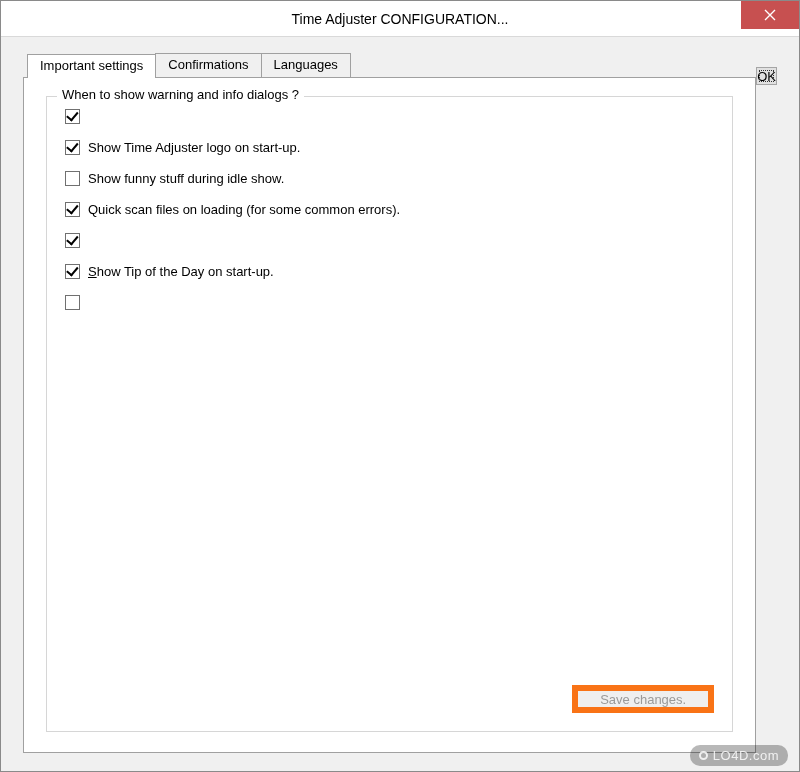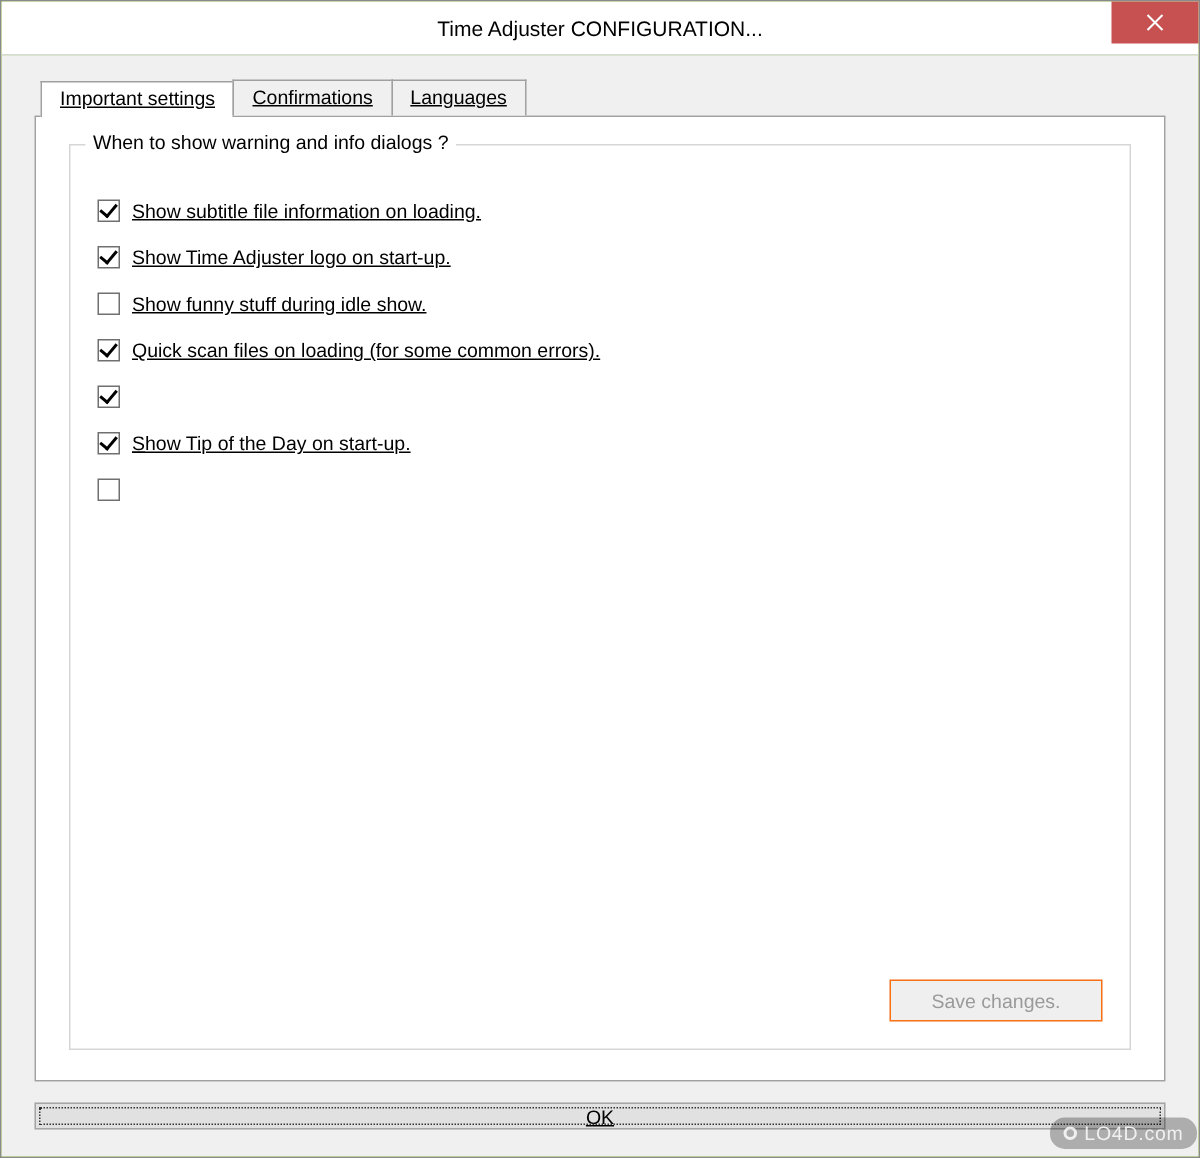--- a/index.html
+++ b/index.html
@@ -10,21 +10,21 @@
       font-family: "Segoe UI", Tahoma, sans-serif;
       font-size: 13px;
       width: 800px;
       height: 772px;
       overflow: hidden;
       position: relative;
     }
     .window {
       width: 800px;
       height: 772px;
-      background: #84cc16;
+      background: #22c55e;
       border: 1px solid #8a8a8a;
       display: flex;
       flex-direction: column;
     }
     .titlebar {
       height: 36px;
       background: #fff;
       border-bottom: 1px solid #d9d9d9;
       display: flex;
       align-items: center;
@@ -51,22 +51,21 @@
     }
     .close-btn svg {
       width: 12px;
       height: 12px;
     }
     .client {
       flex: 1;
       background: #f0f0f0;
       padding: 16px 22px 18px 22px;
       display: flex;
-      flex-direction: column;
-      text-decoration: underline;
+      flex-direction: row;
     }
     .tabs-wrap {
       flex: 1;
       display: flex;
       flex-direction: column;
     }
     .tab-row {
       display: flex;
       margin-left: 4px;
       position: relative;
@@ -91,21 +90,21 @@
     .tab-panel {
       background: #fff;
       border: 1px solid #a0a0a0;
       flex: 1;
       padding: 18px 22px 20px 22px;
       position: relative;
     }
     .groupbox {
       border: 1px solid #d6d6d6;
       position: relative;
-      padding: 36px 18px 56px 18px;
+      padding: 12px 18px 56px 18px;
       height: 100%;
     }
     .group-label {
       position: absolute;
       top: -10px;
       left: 10px;
       background: #fff;
       padding: 0 5px;
       font-size: 13px;
       color: #000;
@@ -141,21 +140,21 @@
       color: #000;
     }
     .option-label u { text-decoration: underline; }
     .save-btn {
       position: absolute;
       right: 18px;
       bottom: 18px;
       min-width: 142px;
       height: 28px;
       background: #efefef;
-      border: 1px solid #f97316;
+      border: 6px solid #f97316;
       color: #9a9a9a;
       font-size: 13px;
       display: flex;
       align-items: center;
       justify-content: center;
       cursor: default;
     }
     .ok-btn {
       margin-top: 14px;
       height: 18px;
@@ -165,21 +164,21 @@
       background: #e1e1e1;
       display: flex;
       align-items: center;
       justify-content: center;
       font-size: 13px;
       cursor: pointer;
       color: #000;
     }
     .watermark {
       position: absolute;
-      right: 2px;
+      right: 12px;
       bottom: 6px;
       color: rgba(255,255,255,0.82);
       font-size: 13px;
       font-weight: 500;
       letter-spacing: 0.5px;
       background: rgba(0,0,0,0.28);
       padding: 3px 9px;
       border-radius: 10px;
       display: flex;
       align-items: center;
@@ -212,21 +211,20 @@
         <div class="tab active">Important settings</div>
         <div class="tab">Confirmations</div>
         <div class="tab">Languages</div>
       </div>
       <div class="tab-panel">
         <div class="groupbox">
           <div class="group-label">When to show warning and info dialogs ?</div>
 
           <div class="option">
             <div class="checkbox checked"></div>
-            <span class="option-label">Show subtitle file information on loading.</span>
           </div>
           <div class="option">
             <div class="checkbox checked"></div>
             <span class="option-label">Show Time Adjuster logo on start-up.</span>
           </div>
           <div class="option">
             <div class="checkbox"></div>
             <span class="option-label">Show funny stuff during idle show.</span>
           </div>
           <div class="option">

